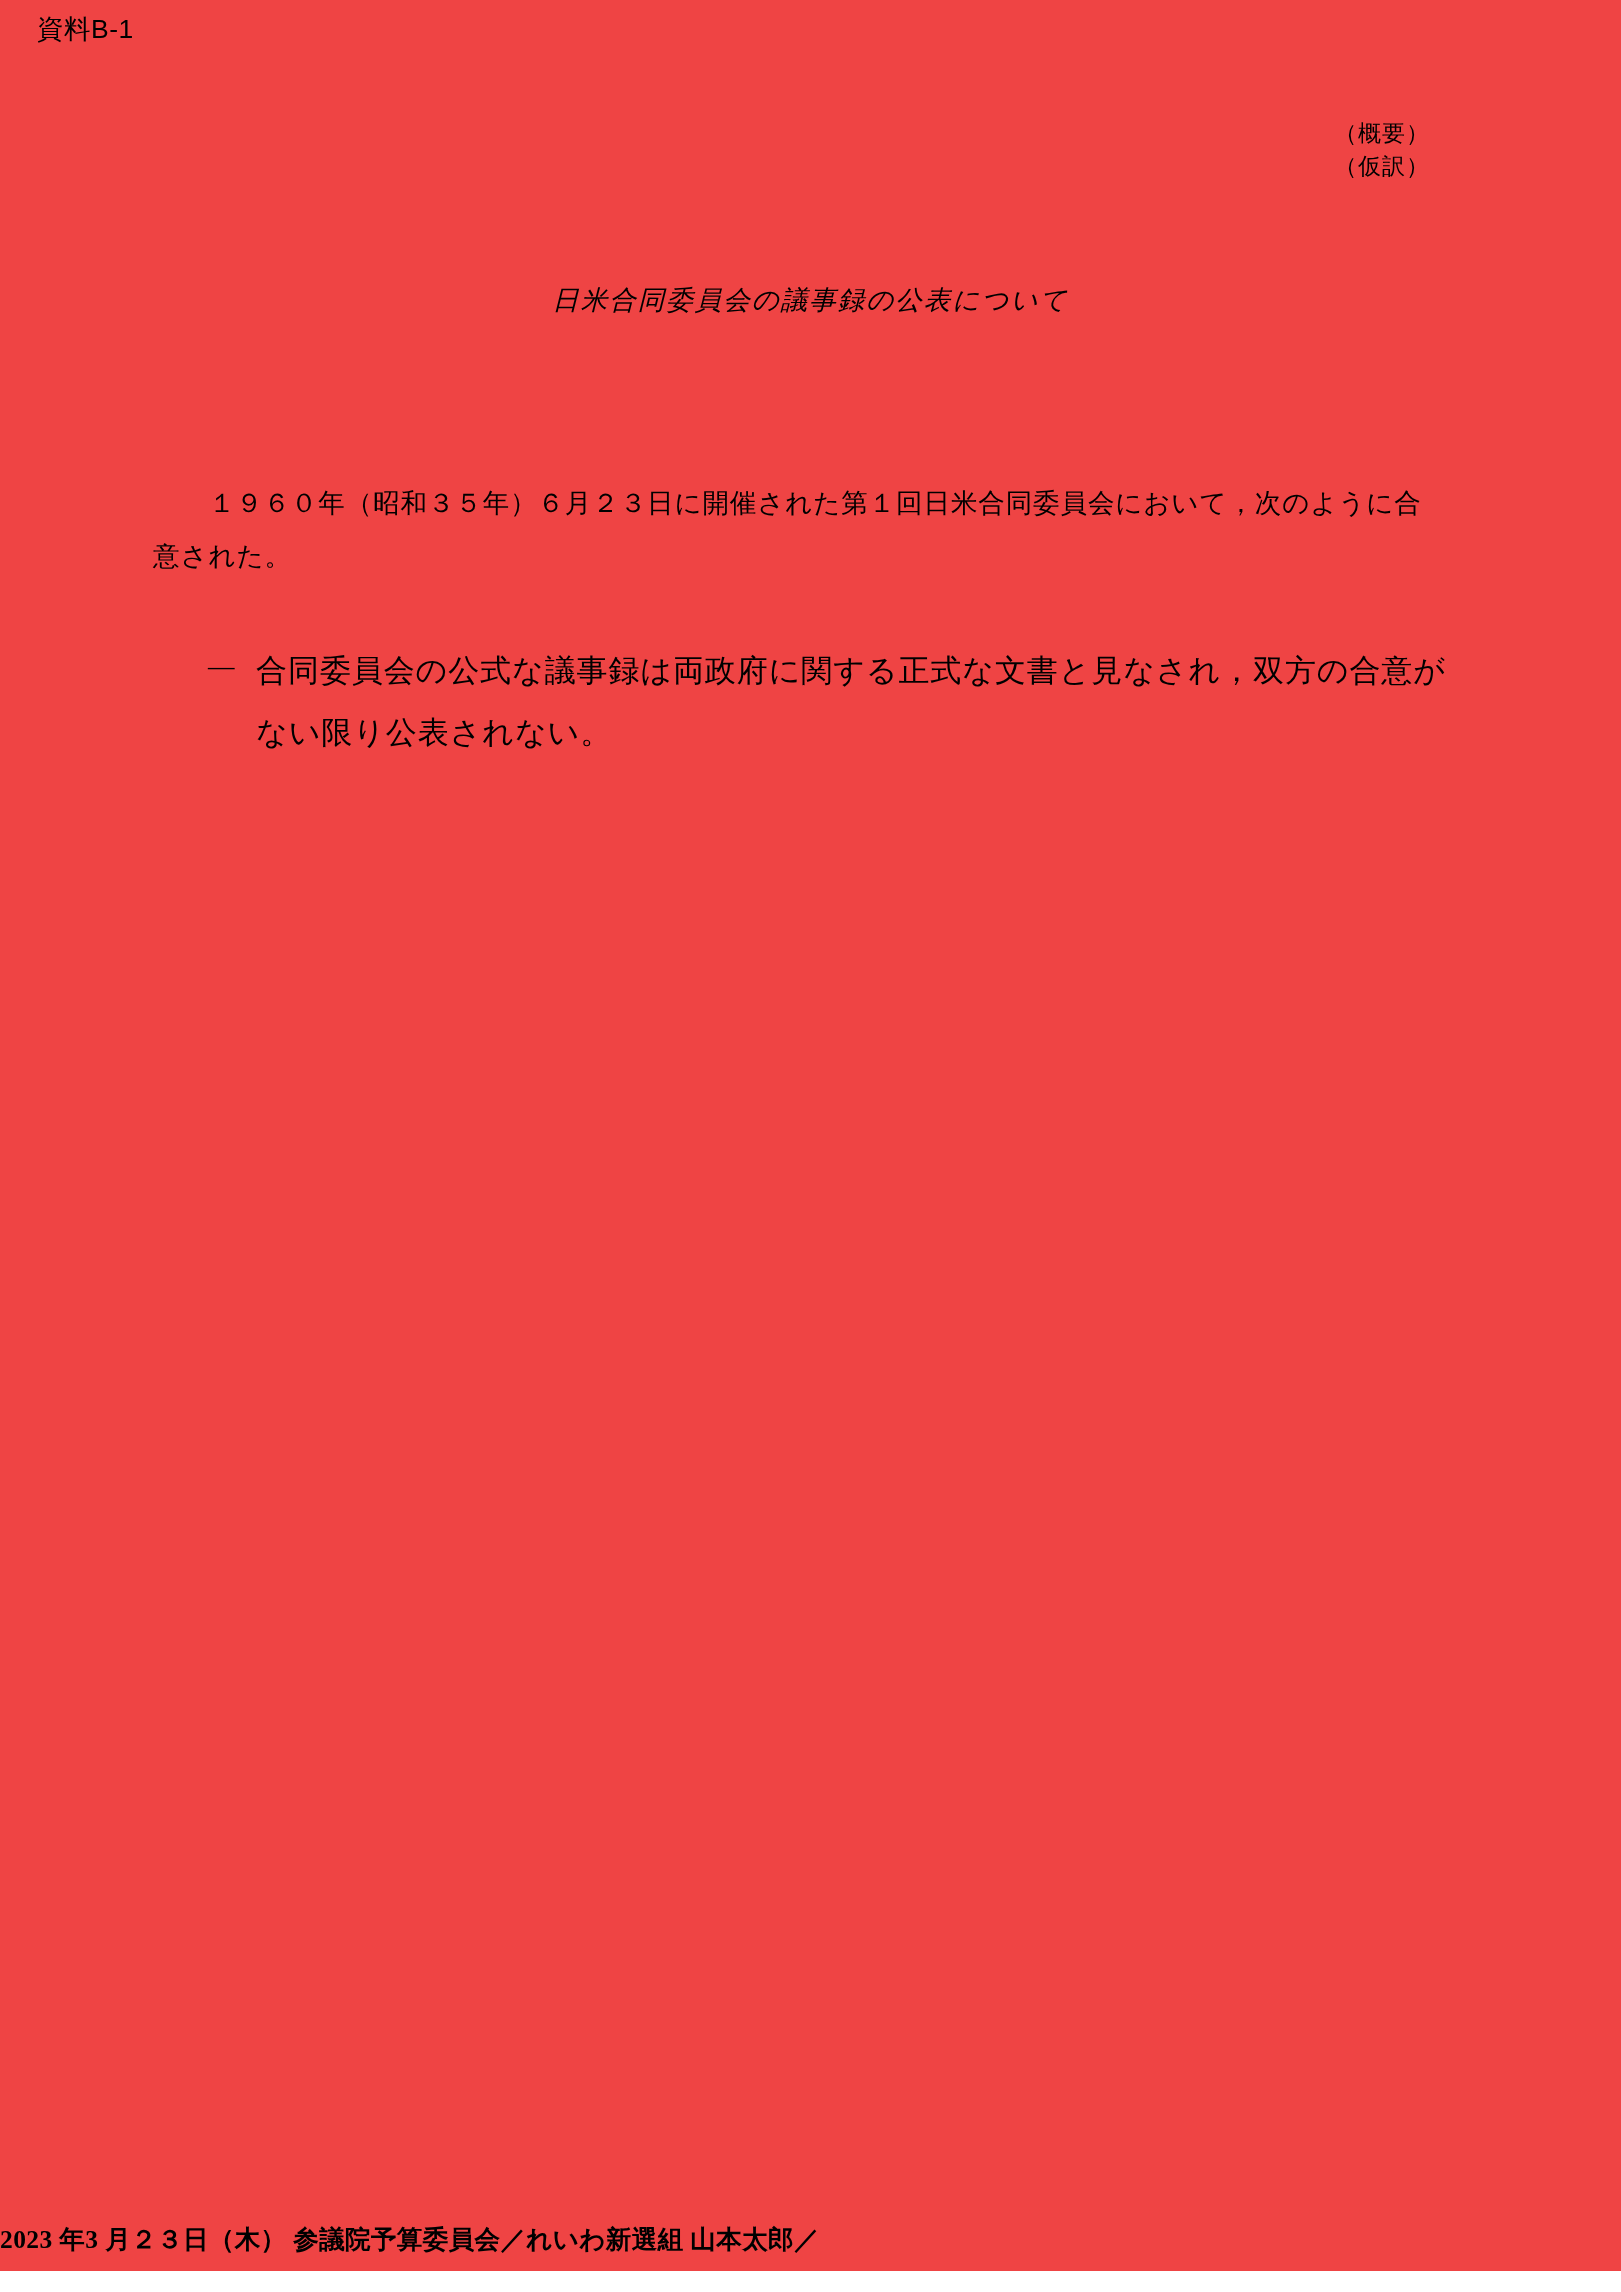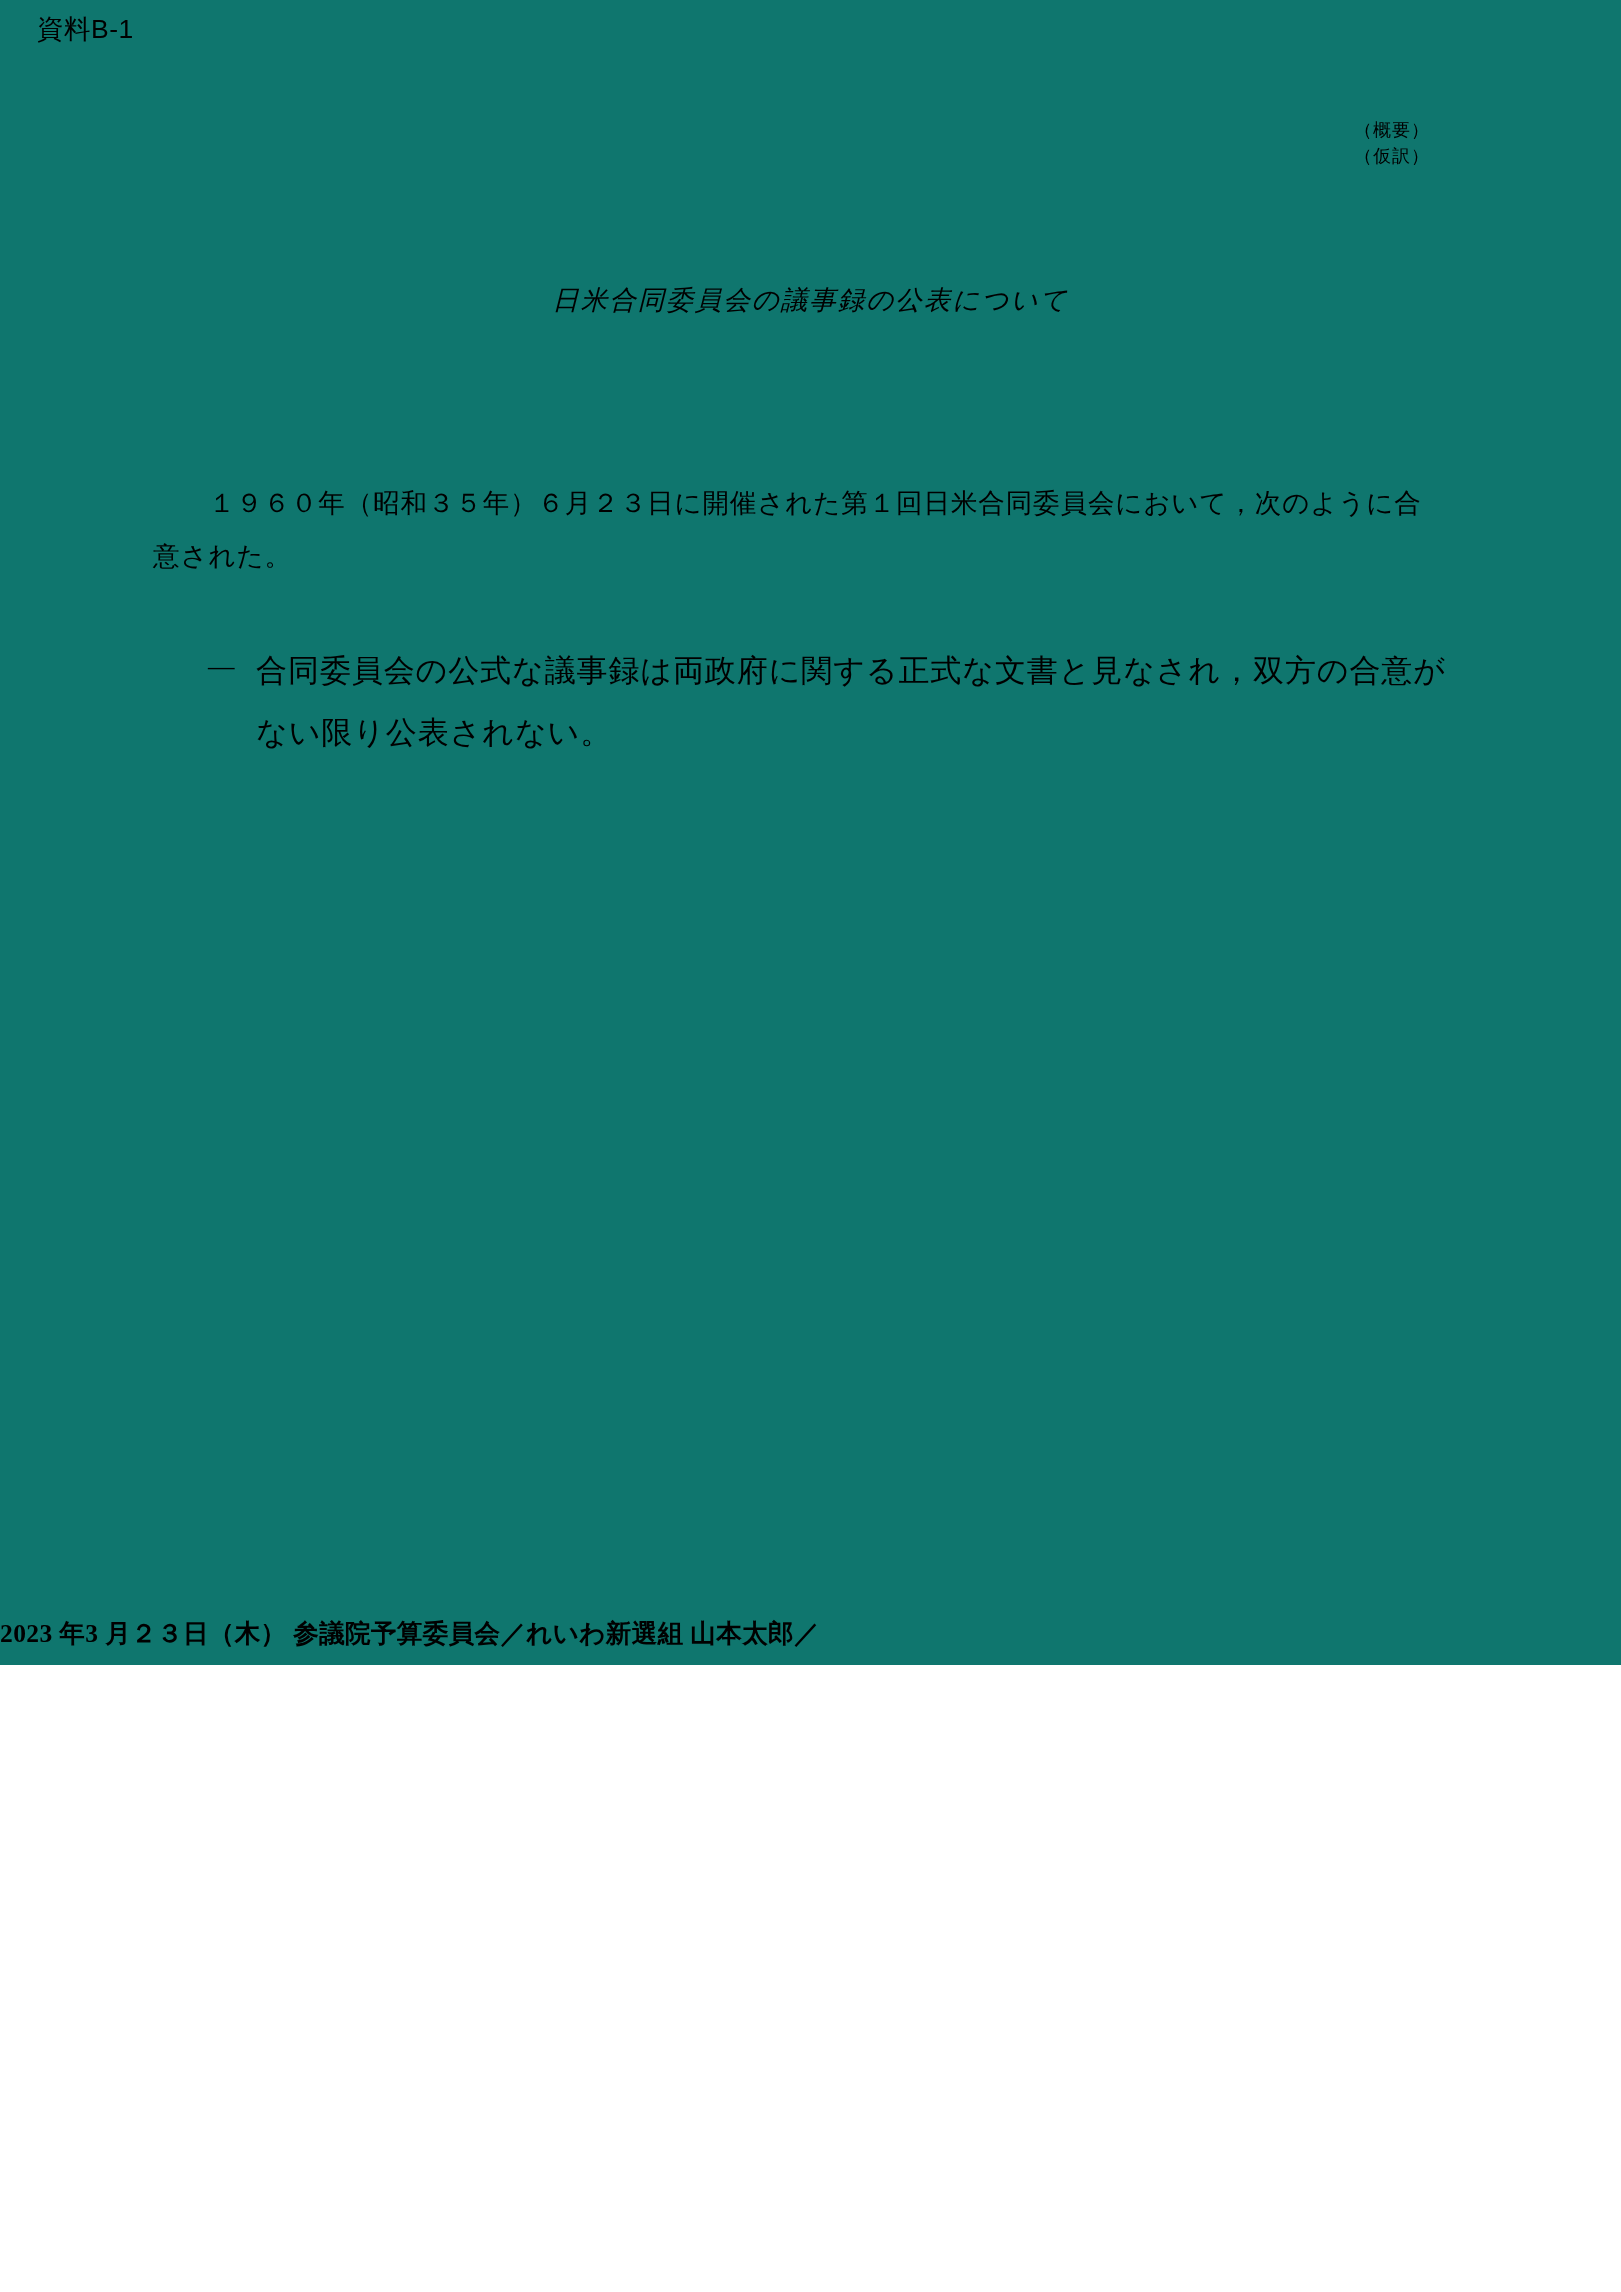--- a/index.html
+++ b/index.html
@@ -3,22 +3,22 @@
 <meta charset="utf-8">
 <style>
   html, body {
     margin: 0;
     padding: 0;
     background: #ffffff;
   }
   .page {
     position: relative;
     width: 1621px;
-    height: 1665px;
-    background: #0f766e;
+    height: 2271px;
+    background: #ef4444;
     font-family: "Liberation Serif", "DejaVu Serif", serif;
     color: #000000;
     overflow: hidden;
   }
 
   
   .doc-id {
     position: absolute;
     left: 37px;
     top: 13.7px;
@@ -28,21 +28,21 @@
     letter-spacing: 0.5px;
     white-space: nowrap;
   }
 
   
   .top-right-notes {
     position: absolute;
     right: 191px;
     top: 118px;
     text-align: center;
-    font-size: 18px;
+    font-size: 23px;
     line-height: 1.42;
     letter-spacing: 1px;
     white-space: nowrap;
   }
 
   
   .doc-title {
     position: absolute;
     left: 0;
     right: 0;

